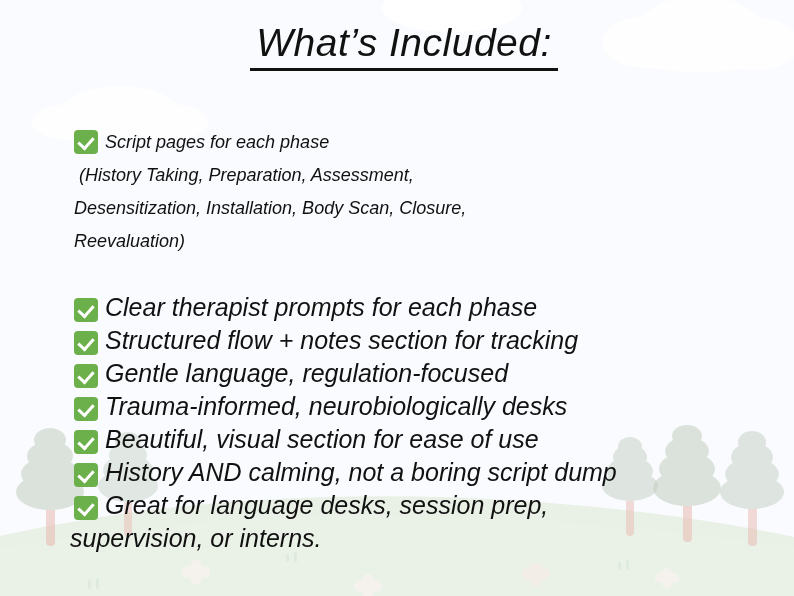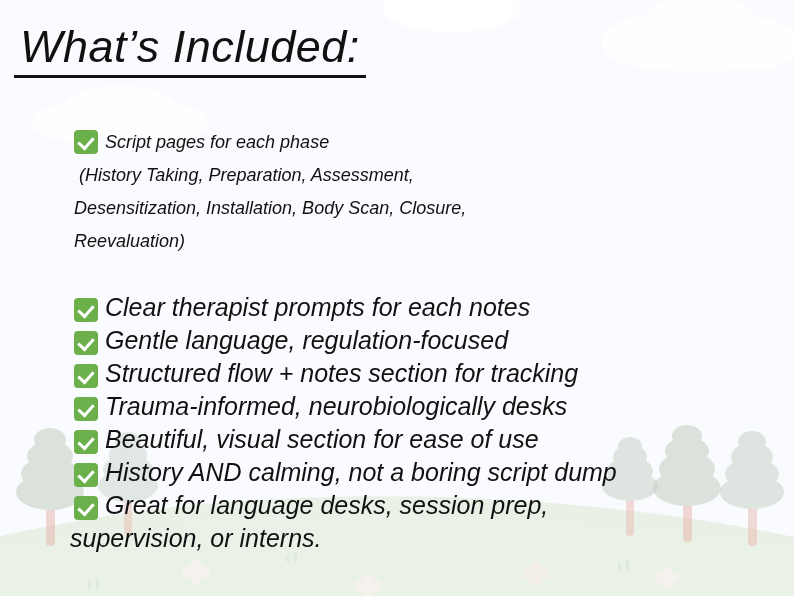--- a/index.html
+++ b/index.html
@@ -41,22 +41,22 @@
     z-index: 2;
     width: 794px;
     height: 596px;
   }
 
   .title {
     position: absolute;
     left: 14px;
     right: 0;
     top: 22px;
-    text-align: left;
-    font-size: 45px;
+    text-align: center;
+    font-size: 39px;
     font-style: italic;
     font-weight: 400;
     color: #111111;
     letter-spacing: 0.5px;
     line-height: 1.1;
   }
   .title .title-text {
     display: inline-block;
     border-bottom: 3px solid #111111;
     padding: 0 6px 3px 6px;
@@ -243,23 +243,23 @@
     <div class="body-block">
 
       <p class="para"><span class="chk lead-check"></span><span>Script pages for each phase</span>
 <span> (History Taking, Preparation, Assessment,</span>
 <span>Desensitization, Installation, Body Scan, Closure,</span>
 <span>Reevaluation)</span></p>
 
       <div class="spacer"></div>
 
       <ul class="check-list">
-        <li><span class="chk row-check"></span><span>Clear therapist prompts for each notes</span></li>
+        <li><span class="chk row-check"></span><span>Clear therapist prompts for each phase</span></li>
+        <li><span class="chk row-check"></span><span>Structured flow + notes section for tracking</span></li>
         <li><span class="chk row-check"></span><span>Gentle language, regulation-focused</span></li>
-        <li><span class="chk row-check"></span><span>Structured flow + notes section for tracking</span></li>
         <li><span class="chk row-check"></span><span>Trauma-informed, neurobiologically desks</span></li>
         <li><span class="chk row-check"></span><span>Beautiful, visual section for ease of use</span></li>
         <li><span class="chk row-check"></span><span>History AND calming, not a boring script dump</span></li>
         <li><span class="chk row-check"></span><span>Great for language desks, session prep,</span><span class="wrap-line">supervision, or interns.</span></li>
       </ul>
 
     </div>
   </div>
 </div>
 

